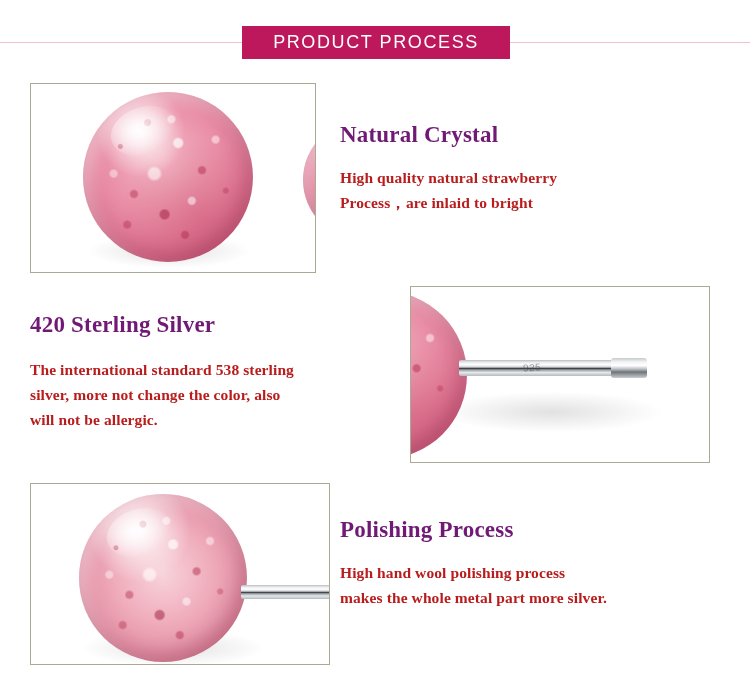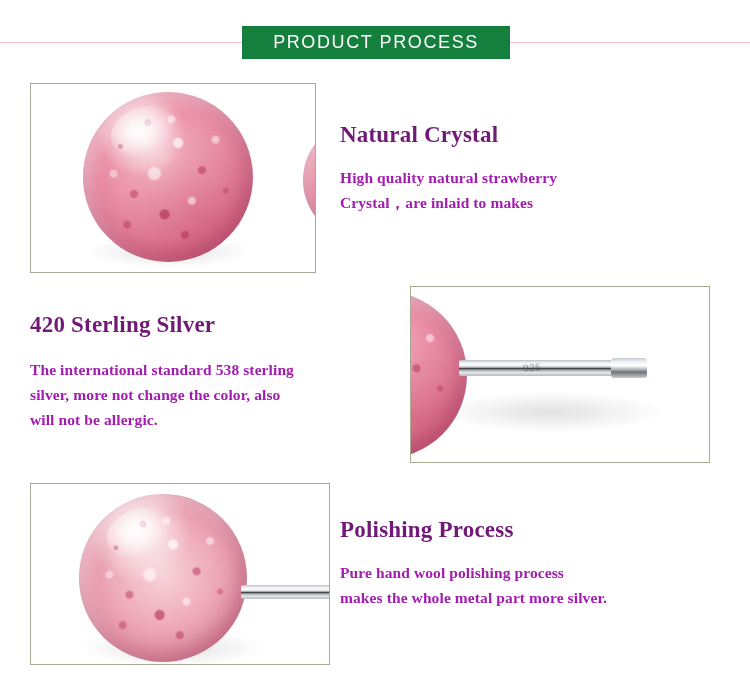--- a/index.html
+++ b/index.html
@@ -31,21 +31,21 @@
     width: 750px;
     height: 1px;
     background: #f4c2ca;
   }
   .header-chip {
     position: absolute;
     left: 242px;
     top: 26px;
     width: 268px;
     height: 33px;
-    background: #15803d;
+    background: #be185d;
     display: flex;
     align-items: center;
     justify-content: center;
   }
   .header-chip-label {
     color: #ffffff;
     font-family: "Liberation Sans", "DejaVu Sans", sans-serif;
     font-size: 18px;
     letter-spacing: 1.6px;
     font-weight: 400;
@@ -147,21 +147,21 @@
     position: absolute;
     font-size: 23px;
     font-weight: bold;
     color: #701a75;
     letter-spacing: 0.2px;
     white-space: nowrap;
   }
   .block-body {
     position: absolute;
     font-size: 15.5px;
-    color: #a21caf;
+    color: #b91c1c;
     line-height: 1.62;
     font-weight: 600;
     letter-spacing: 0.1px;
   }
   .block-body .line { display: block; white-space: nowrap; }
 </style>
 </head>
 <body>
 
 <div class="header-band">
@@ -173,21 +173,21 @@
 
 <div class="photo" style="left:30px; top:83px; width:286px; height:190px;">
   <div class="shadow-soft" style="left:58px; top:150px; width:160px; height:34px;"></div>
   <div class="sphere" style="left:52px; top:8px; width:170px; height:170px;"></div>
   <div class="sphere" style="left:272px; top:36px; width:120px; height:120px;"></div>
 </div>
 
 <div class="block-title" style="left:340px; top:122px;">Natural Crystal</div>
 <div class="block-body" style="left:340px; top:165px;">
   <span class="line">High quality natural strawberry</span>
-  <span class="line">Crystal，are inlaid to makes</span>
+  <span class="line">Process，are inlaid to bright</span>
 </div>
 
 <div class="block-title" style="left:30px; top:312px;">420 Sterling Silver</div>
 <div class="block-body" style="left:30px; top:357px;">
   <span class="line">The international standard 538 sterling</span>
   <span class="line">silver, more not change the color, also</span>
   <span class="line">will not be allergic.</span>
 </div>
 
 <div class="photo" style="left:410px; top:286px; width:300px; height:177px;">
@@ -200,15 +200,15 @@
 </div>
 
 <div class="photo" style="left:30px; top:483px; width:300px; height:182px;">
   <div class="shadow-soft" style="left:52px; top:146px; width:180px; height:36px;"></div>
   <div class="sphere frosty" style="left:48px; top:10px; width:168px; height:168px;"></div>
   <div class="post" style="left:210px; top:101px; width:92px; height:14px;"></div>
 </div>
 
 <div class="block-title" style="left:340px; top:517px;">Polishing Process</div>
 <div class="block-body" style="left:340px; top:560px;">
-  <span class="line">Pure hand wool polishing process</span>
+  <span class="line">High hand wool polishing process</span>
   <span class="line">makes the whole metal part more silver.</span>
 </div>
 
 </body></html>

